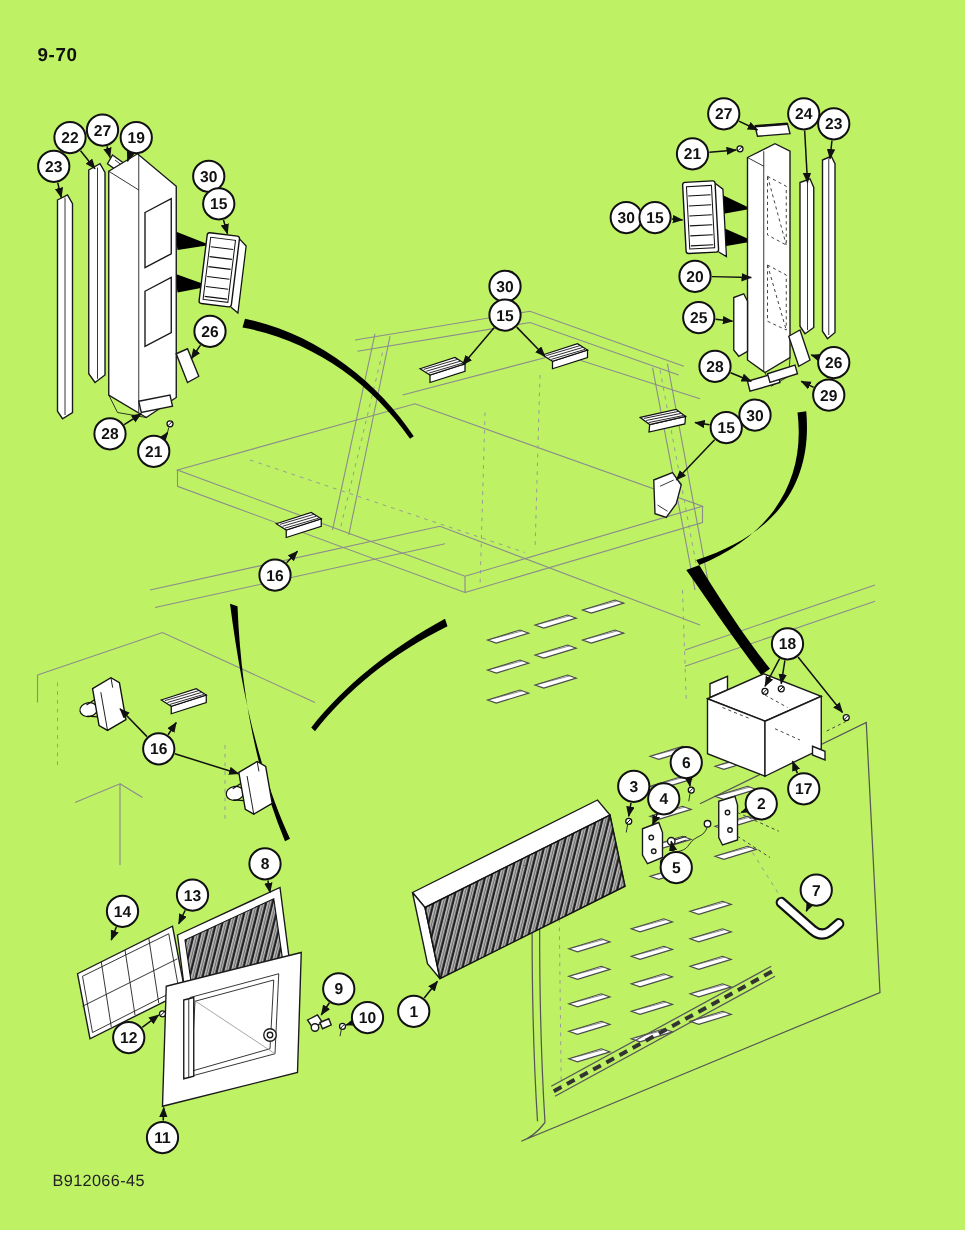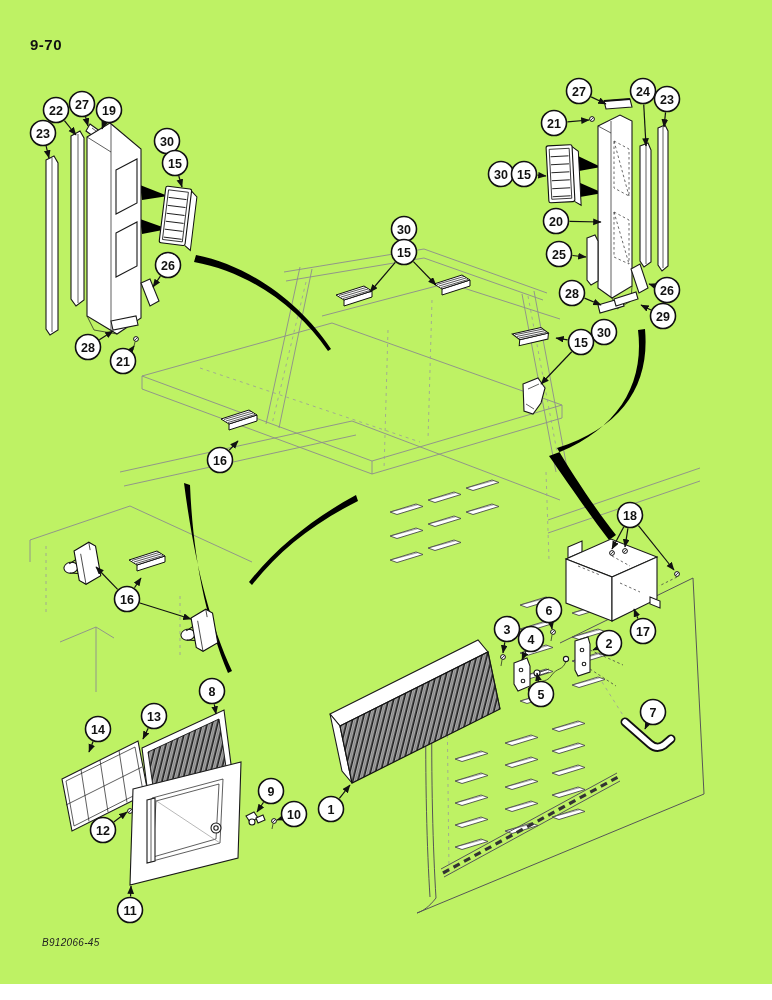--- a/index.html
+++ b/index.html
@@ -1,20 +1,20 @@
 <!DOCTYPE html>
 <html><head>
 <meta charset="utf-8">
 <style>
   html,body{margin:0;padding:0;background:#fff;}
   #page{position:relative;width:772px;height:984px;background:#bef264;overflow:hidden;
         font-family:"Liberation Sans",sans-serif;}
   #page-number{position:absolute;left:30px;top:36px;font-size:15px;font-weight:bold;
         color:#111;letter-spacing:.5px;}
-  #figure-ref{position:absolute;left:42px;top:937px;font-size:10px;color:#222;letter-spacing:.3px;font-style:italic;}
+  #figure-ref{position:absolute;left:42px;top:937px;font-size:13px;color:#222;letter-spacing:.3px;}
   svg{position:absolute;left:0;top:0;}
   .balloon{fill:#fff;stroke:#111;stroke-width:1.6;}
   .balloon-num{font-family:"Liberation Sans",sans-serif;font-size:12.5px;font-weight:bold;
         fill:#111;text-anchor:middle;}
   .leader{stroke:#111;stroke-width:1.2;}
   .sketch{stroke:#8c8c8c;stroke-width:.9;fill:none;}
   .sketchd{stroke:#9a9a9a;stroke-width:.8;fill:none;stroke-dasharray:3,4;}
   .hood{stroke:#565656;stroke-width:1;fill:none;}
   .part{stroke:#1a1a1a;stroke-width:1.1;fill:#fff;}
   .partline{stroke:#1a1a1a;stroke-width:.7;fill:none;}

